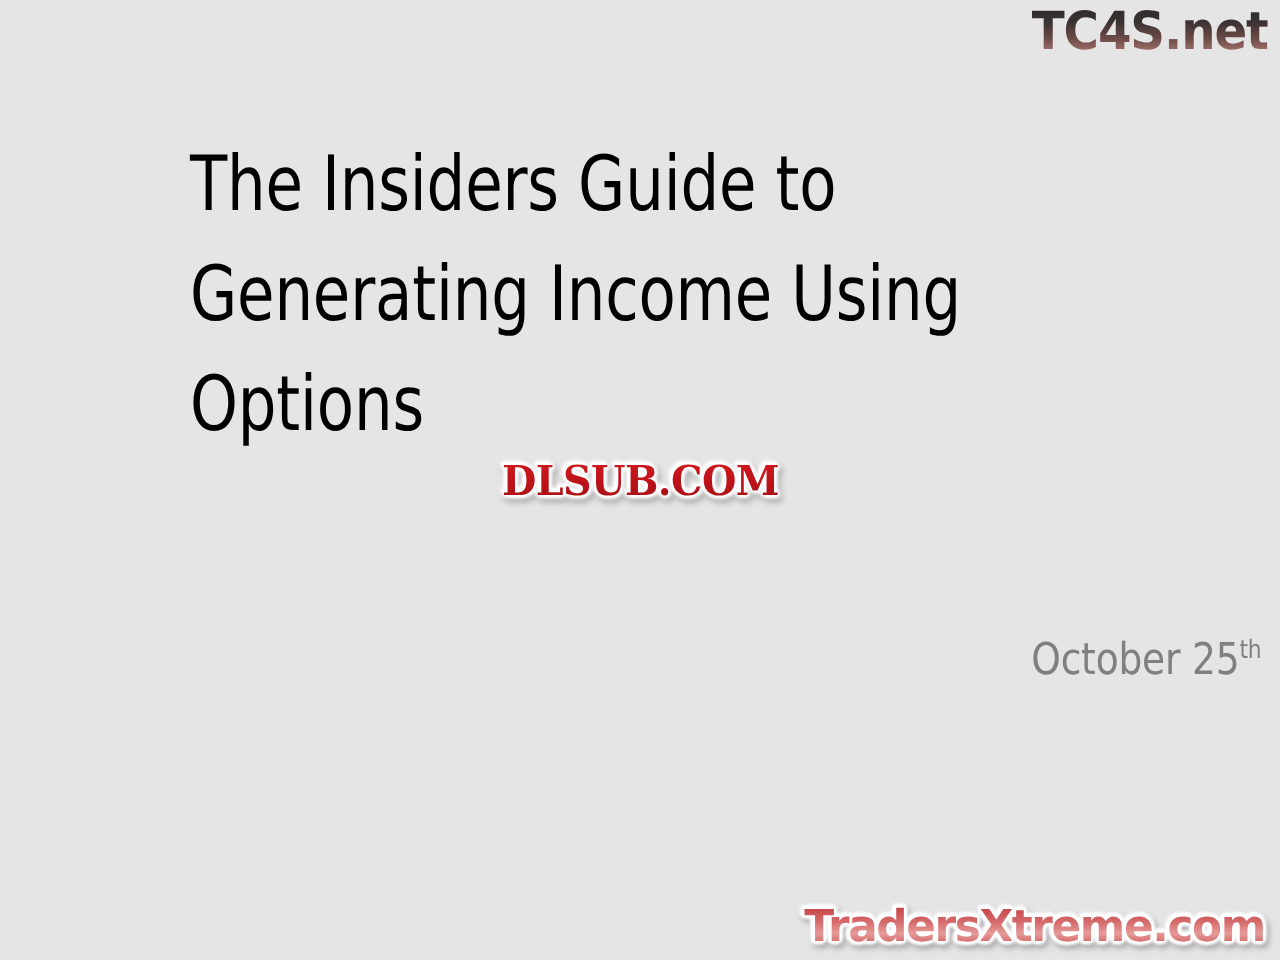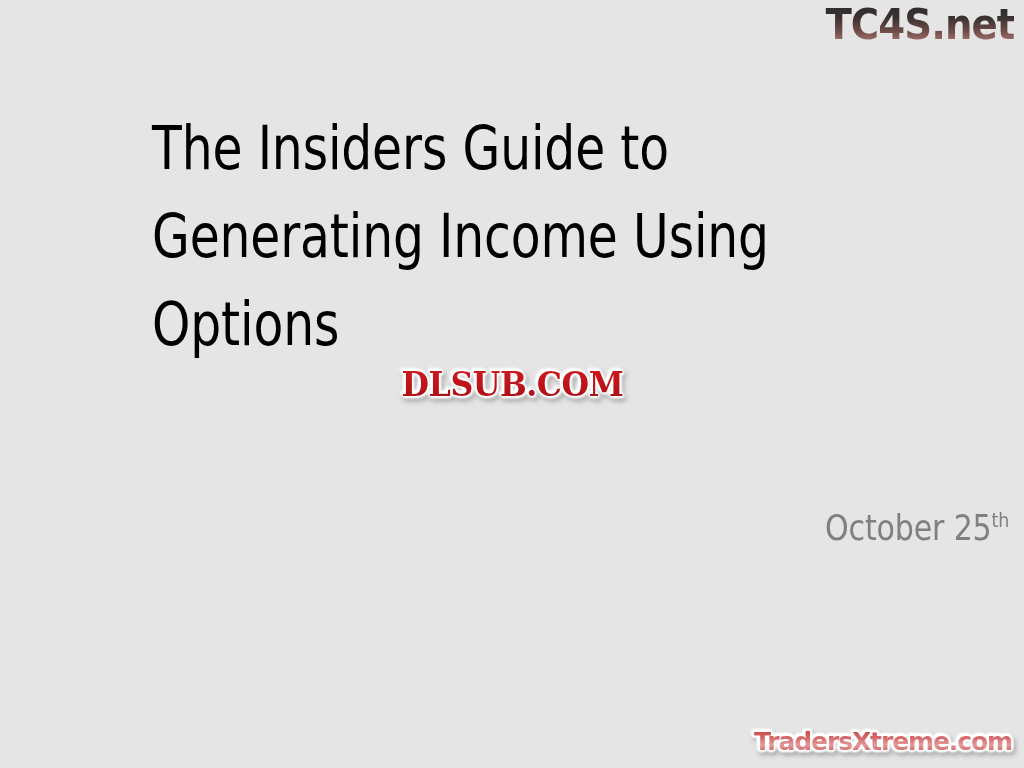--- a/index.html
+++ b/index.html
@@ -130,21 +130,21 @@
   
   .tx-wm {
     position: absolute;
     right: 12px;
     bottom: 8px;
     user-select: none;
   }
   .tx-text {
     font-family: "DejaVu Sans", sans-serif;
     font-weight: bold;
-    font-size: 25px;
+    font-size: 35px;
     line-height: 36px;
     letter-spacing: -1.1px;
     transform: scaleX(0.90);
     transform-origin: right bottom;
     white-space: nowrap;
     background: linear-gradient(180deg,
         #c0393b 0%,
         #d5696a 38%,
         #e59a99 62%,
         #cf5f60 85%,

